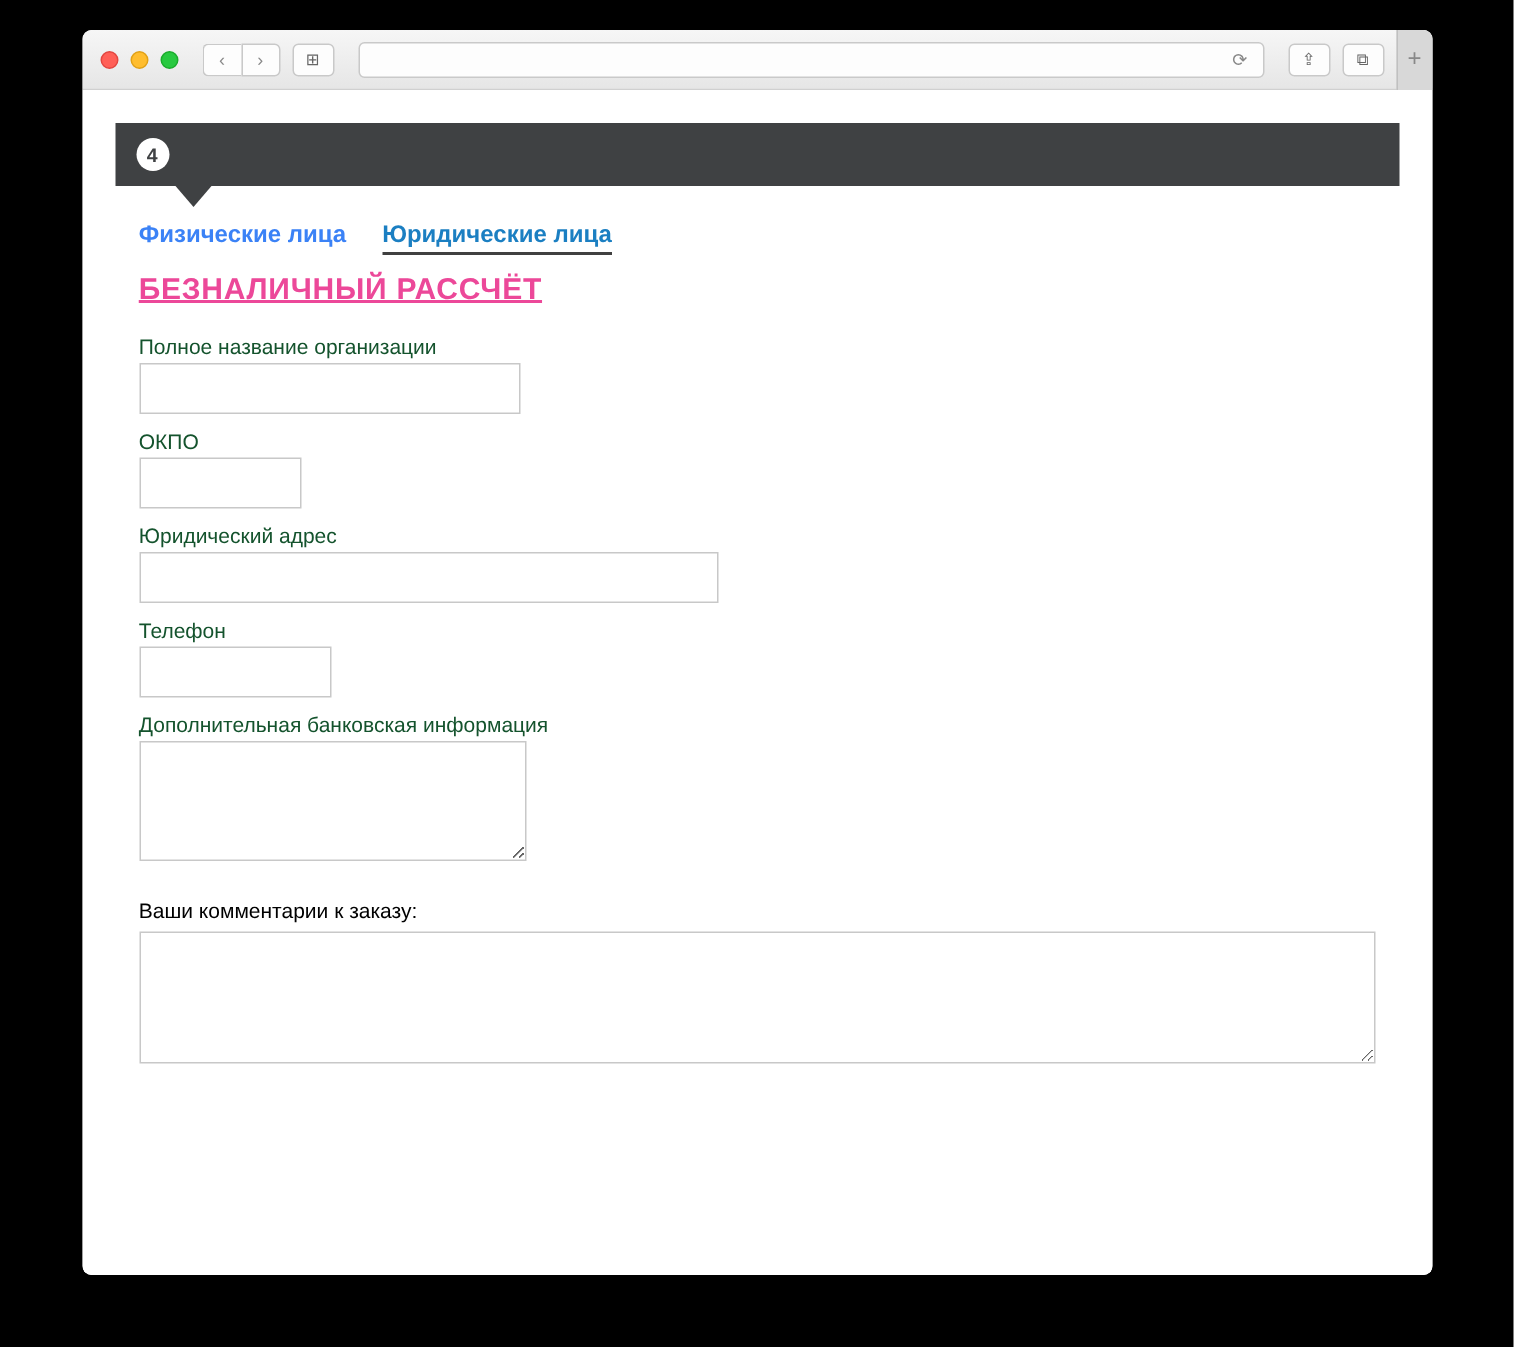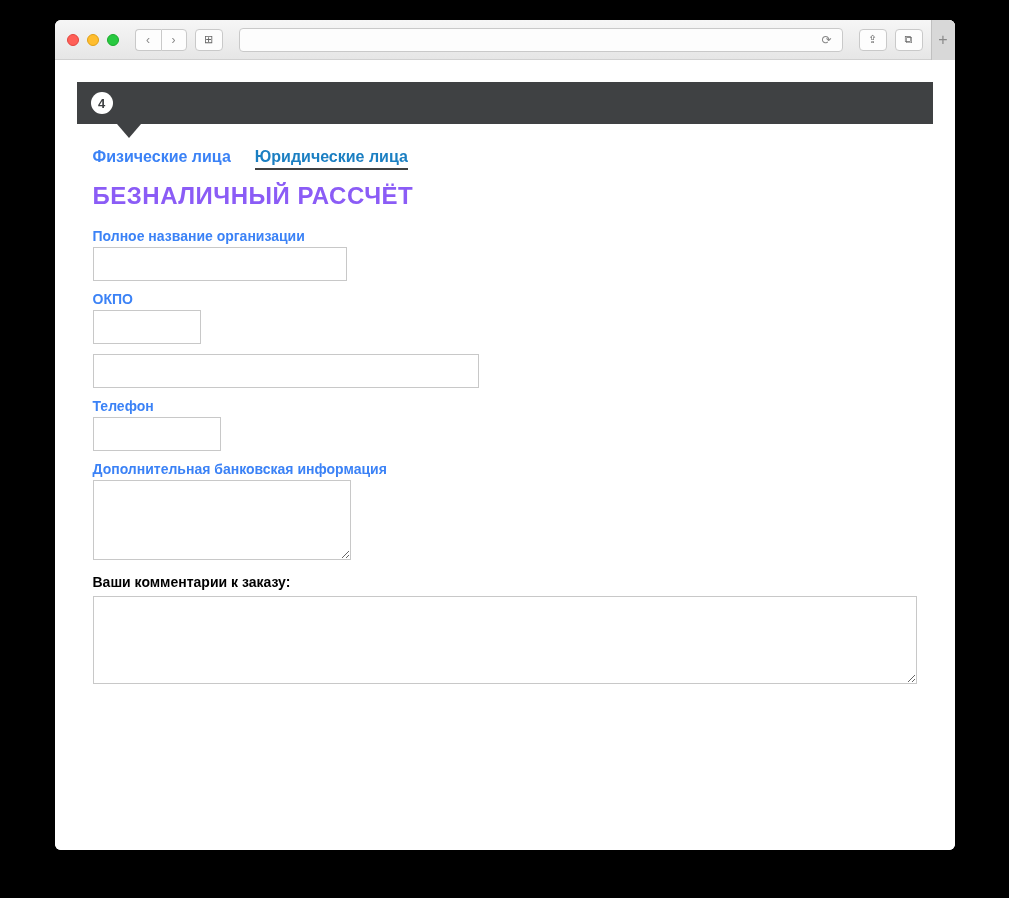--- a/index.html
+++ b/index.html
@@ -117,29 +117,30 @@
     }
     .tabs {
       padding: 24px 16px 6px 16px;
       display: flex;
       gap: 24px;
       font-size: 16px;
     }
     .tab-inactive { color: #3b82f6; font-weight: 600; cursor: pointer; }
     .tab-active { color: #1b7fc2; font-weight: 600; border-bottom: 2px solid #404040; padding-bottom: 2px; cursor: pointer; }
     .section-title {
-      font-size: 24px;
+      font-size: 20px;
       font-weight: 800;
       letter-spacing: 0.5px;
       padding: 6px 16px 18px 16px;
-      color: #8b5cf6;
+      color: #ec4899;
+      text-decoration: underline;
     }
     .form { padding: 0 16px; }
     .field { margin-bottom: 10px; }
-    .label { font-size: 14px; color: #3b82f6; margin-bottom: 3px; display: block; font-weight: bold; }
+    .label { font-size: 14px; color: #14532d; margin-bottom: 3px; display: block; }
     .row { display: flex; gap: 18px; }
     input[type=text] {
       border: 1px solid #c8c8c8;
       height: 34px;
       padding: 4px 6px;
       font-size: 14px;
       background: #fff;
     }
     textarea {
       border: 1px solid #c8c8c8;
@@ -147,21 +148,21 @@
       font-size: 14px;
       background: #fff;
       resize: both;
     }
     .w-org { width: 254px; }
     .w-innkpp { width: 128px; }
     .w-okpo { width: 108px; }
     .w-addr { width: 386px; }
     .w-phone { width: 128px; }
     .ta-bank { width: 258px; height: 80px; }
-    .comments-label { font-size: 14px; font-weight: 700; margin-top: 10px; margin-bottom: 6px; display: block; }
+    .comments-label { font-size: 14px; font-weight: 400; margin-top: 20px; margin-bottom: 6px; display: block; }
     .ta-comments { width: 100%; height: 88px; }
   </style>
 </head>
 <body>
 
 <div class="window">
   <div class="titlebar">
     <div class="traffic">
       <div class="tl red"></div>
       <div class="tl yellow"></div>
@@ -209,20 +210,21 @@
       <div class="form">
         <div class="field">
           <label class="label">Полное название организации</label>
           <input type="text" class="w-org" value="" style="">
         </div>
         <div class="field">
           <label class="label">ОКПО</label>
           <input type="text" class="w-okpo" value="" style="">
         </div>
         <div class="field">
+          <label class="label">Юридический адрес</label>
           <input type="text" class="w-addr" value="" style="">
         </div>
         <div class="field">
           <label class="label">Телефон</label>
           <input type="text" class="w-phone" value="" style="">
         </div>
         <div class="field">
           <label class="label">Дополнительная банковская информация</label>
           <textarea class="ta-bank" style=""></textarea>
         </div>

